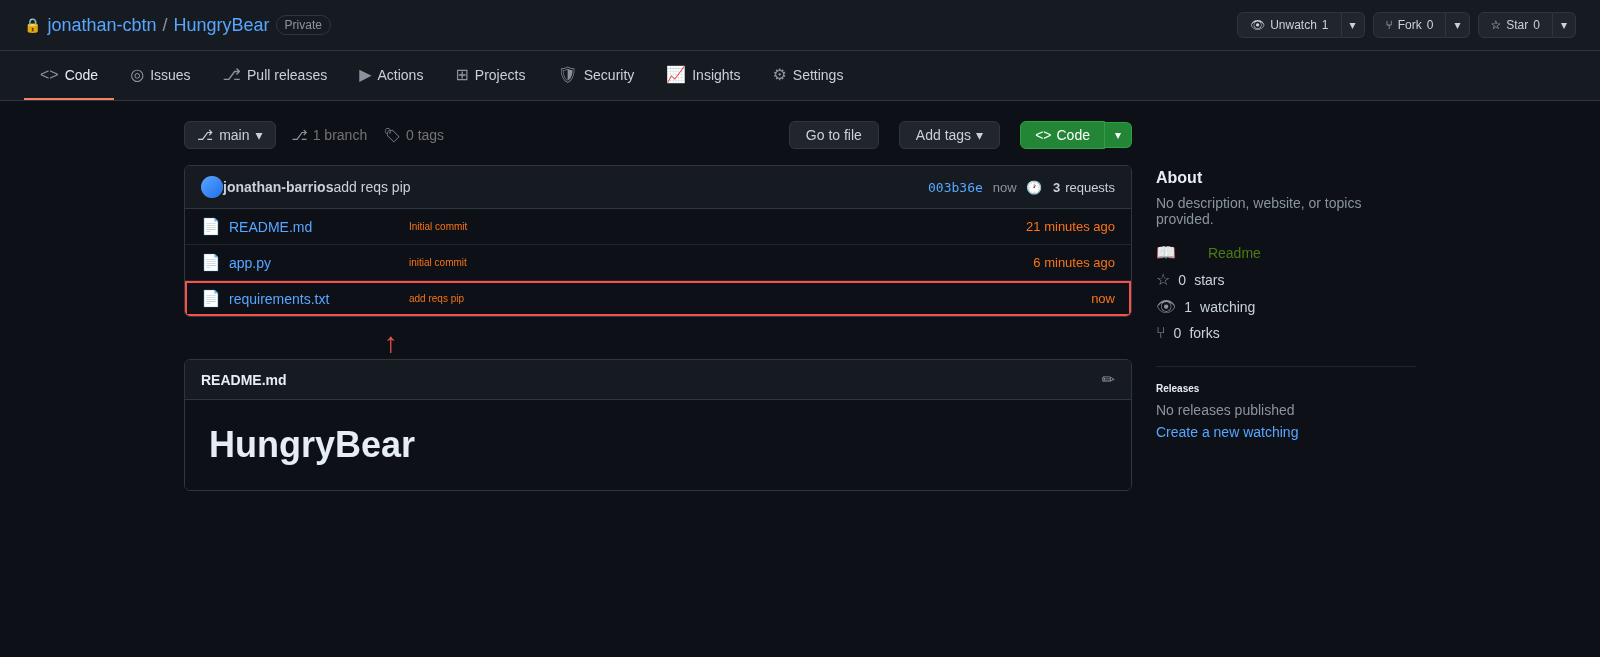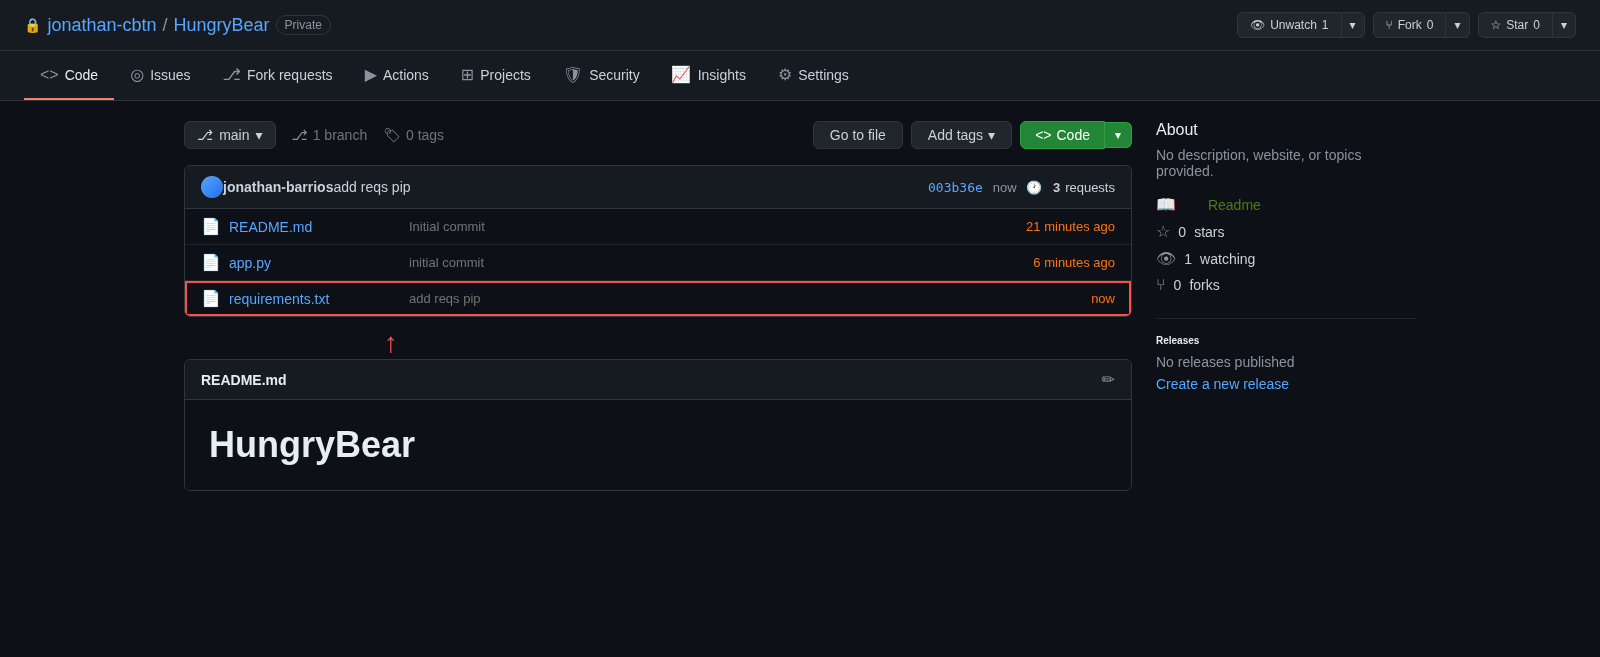--- a/index.html
+++ b/index.html
@@ -136,21 +136,21 @@
       display: flex;
       align-items: center;
       gap: 5px;
       color: #c9d1d9;
       font-size: 14px;
     }
     .branch-link { color: #737373; text-decoration: none; }
     .branch-right {
       display: flex;
       align-items: center;
-      gap: 8px;
+      gap: 20px;
     }
     .btn-go-file, .btn-add-file {
       background: #21262d;
       border: 1px solid #30363d;
       color: #c9d1d9;
       padding: 5px 16px;
       font-size: 14px;
       cursor: pointer;
       border-radius: 6px;
       display: flex;
@@ -270,22 +270,22 @@
       text-align: center;
     }
     .file-name {
       color: #58a6ff;
       text-decoration: none;
       min-width: 160px;
       font-size: 14px;
     }
     .file-commit {
       flex: 1;
-      color: #737373;
-      font-size: 13px;
+      color: #f97316;
+      font-size: 10px;
       padding-left: 20px;
     }
     .file-time {
       color: #f97316;
       font-size: 13px;
       text-align: right;
       min-width: 120px;
     }
 
     
@@ -324,23 +324,24 @@
     
     .right-sidebar {
       width: 260px;
       flex-shrink: 0;
     }
     .about-section {
       margin-bottom: 24px;
     }
     .about-title {
       font-size: 16px;
-      font-weight: 400;
+      font-weight: 700;
       color: #e6edf3;
       margin-bottom: 8px;
+      margin-top: 48px;
     }
     .about-desc {
       color: #8b949e;
       font-size: 14px;
       margin-bottom: 16px;
     }
     .sidebar-item {
       display: flex;
       align-items: center;
       gap: 8px;
@@ -431,21 +432,21 @@
   <a class="nav-tab active" href="#">
     <span class="tab-icon">&lt;&gt;</span>
     <span>Code</span>
   </a>
   <a class="nav-tab" href="#">
     <span class="tab-icon">◎</span>
     <span>Issues</span>
   </a>
   <a class="nav-tab" href="#">
     <span class="tab-icon">⎇</span>
-    <span>Fork requests</span>
+    <span>Pull releases</span>
   </a>
   <a class="nav-tab" href="#">
     <span class="tab-icon">▶</span>
     <span>Actions</span>
   </a>
   <a class="nav-tab" href="#">
     <span class="tab-icon">⊞</span>
     <span>Projects</span>
   </a>
   <a class="nav-tab" href="#">
@@ -588,17 +589,17 @@
       <div class="sidebar-item">
         <span class="si-icon">⑂</span>
         <span>0</span>
         <span>forks</span>
       </div>
     </div>
     <hr class="sidebar-divider">
     <div class="releases-section">
       <div class="releases-title">Releases</div>
       <div class="releases-none">No releases published</div>
-      <a href="#" class="releases-create">Create a new release</a>
+      <a href="#" class="releases-create">Create a new watching</a>
     </div>
   </div>
 
 </div>
 
 </body></html>

